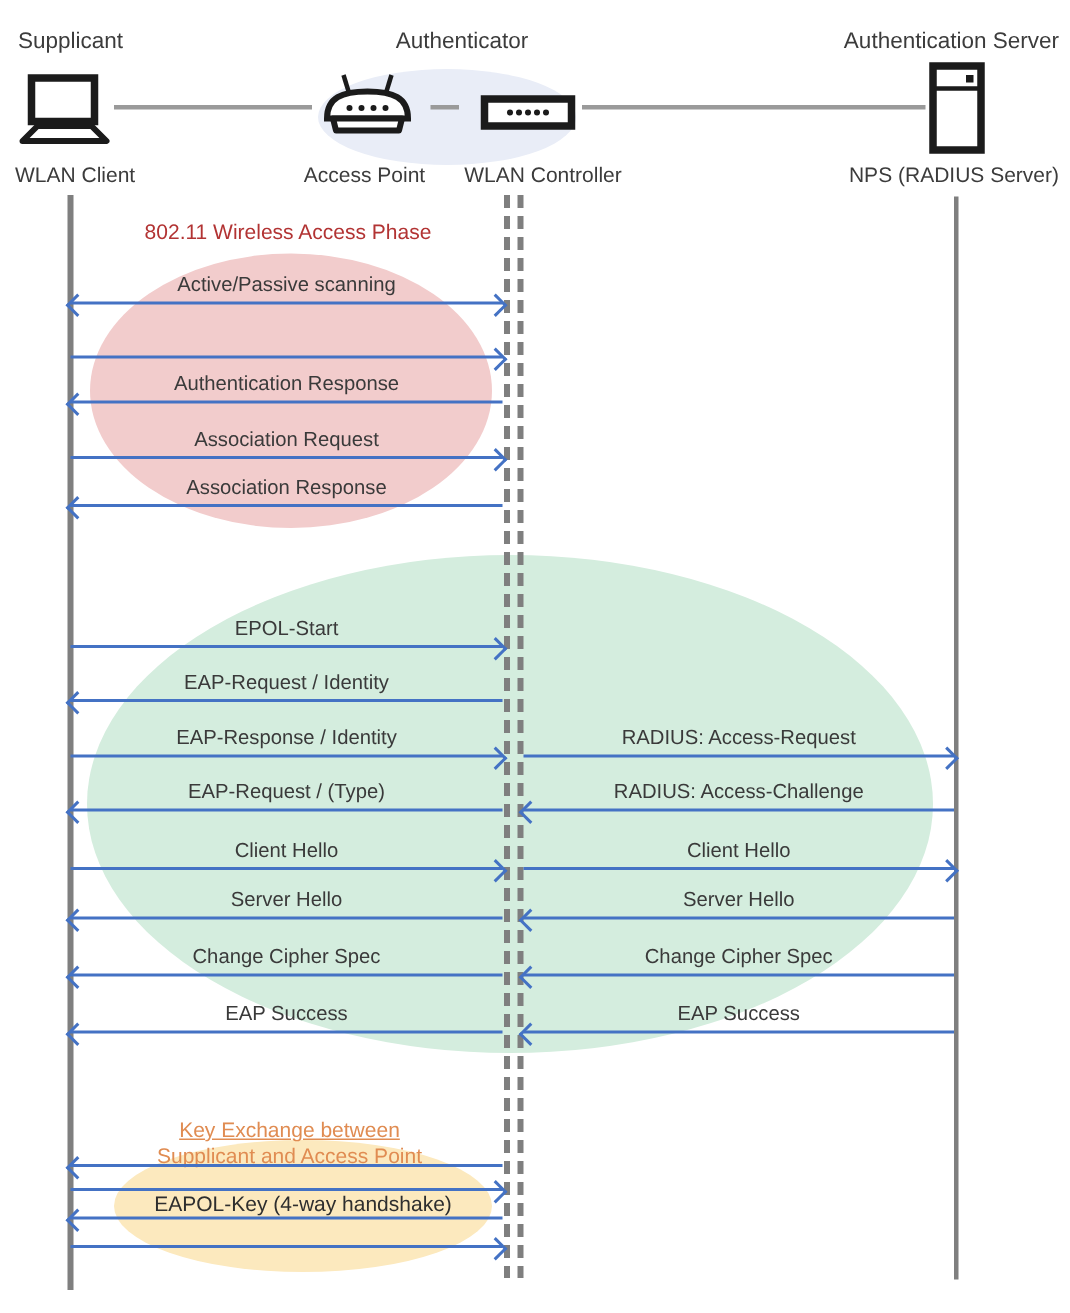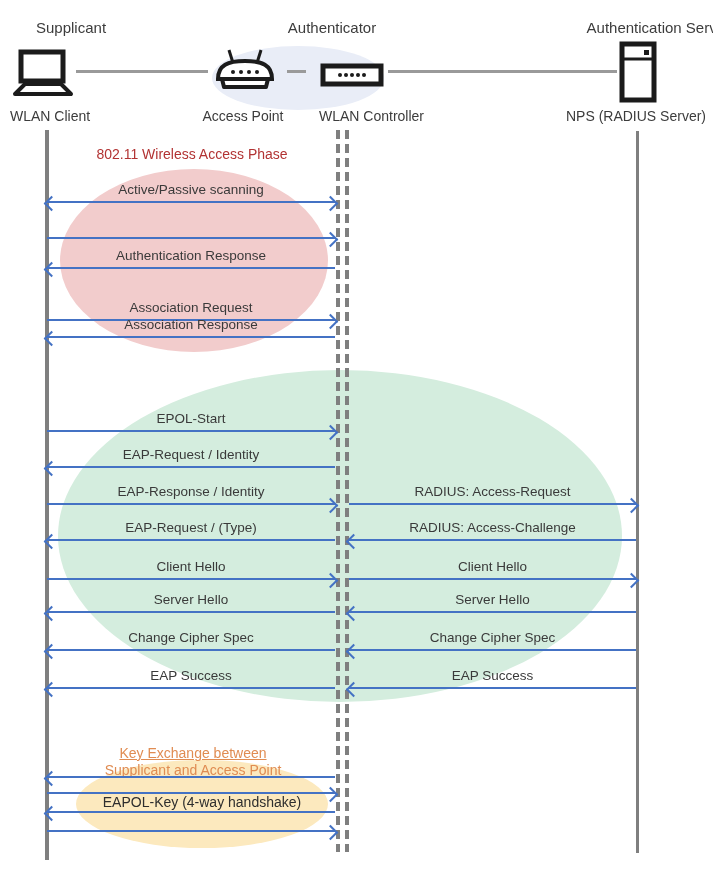--- a/index.html
+++ b/index.html
@@ -14,21 +14,21 @@
   .e-p2    { left:58px;  top:370px; width:564px; height:332px; background:#D4EDDE; }
   .e-p3    { left:76px;  top:760px; width:252px; height:88px;  background:#FCE9BE; }
   
   .lifeline { position:absolute; z-index:1; background:#7f7f7f; }
   .ll-solid-left  { left:45px;  top:130px; width:4px; height:730px; }
   .ll-solid-right { left:636px; top:131px; width:3px; height:722px; }
   .ll-dash { position:absolute; z-index:1; width:4px; top:130px; height:722px;
     background:repeating-linear-gradient(180deg,#7f7f7f 0 9px,transparent 9px 14px); }
   .ll-dash.d1 { left:336px; } .ll-dash.d2 { left:345px; }
   
-  .role { position:absolute; top:19px; font-size:15px; color:#3c3c3c; z-index:2;margin-left:24px; }
+  .role { position:absolute; top:19px; font-size:15px; color:#3c3c3c; z-index:2; }
   .devlbl { position:absolute; top:108px; font-size:14px; color:#3c3c3c; z-index:2; }
   .conn { position:absolute; top:70px; height:3px; background:#9a9a9a; z-index:1; }
   .icon { position:absolute; z-index:2; }
   
   .msg { position:absolute; height:22px; z-index:2; }
   .msg .lbl { position:absolute; left:0; right:0; bottom:6px; text-align:center;
               font-size:13.5px; color:#3a3a3a; white-space:nowrap; }
   .arrow { position:absolute; height:0; border-top:2px solid #4472C4; z-index:2; }
   .msg .arrow { left:0; right:0; bottom:0; }
   .a-left::before  { content:""; position:absolute; left:-1px; top:-5.5px; width:9px; height:9px;
@@ -89,42 +89,42 @@
   </svg>
 
   <svg class="icon" style="left:619px; top:41px;" width="38" height="62" viewBox="0 0 38 62">
     <rect x="3" y="3" width="32" height="56" fill="#fff" stroke="#1b1b1b" stroke-width="5"></rect>
     <line x1="4" y1="18" x2="34" y2="18" stroke="#1b1b1b" stroke-width="3"></line>
     <rect x="25" y="9" width="5" height="5" fill="#1b1b1b"></rect>
   </svg>
 
   <div class="devlbl" style="left:10px;">WLAN Client</div>
   <div class="devlbl" style="left:195px; width:96px; text-align:center;">Access Point</div>
-  <div class="devlbl" style="left:300px; width:124px; text-align:right;">WLAN Controller</div>
+  <div class="devlbl" style="left:300px; width:124px; text-align:center;">WLAN Controller</div>
   <div class="devlbl" style="left:548px; width:158px; text-align:right;">NPS (RADIUS Server)</div>
 
   <div class="lifeline ll-solid-left"></div>
   <div class="ll-dash d1"></div>
   <div class="ll-dash d2"></div>
   <div class="lifeline ll-solid-right"></div>
 
   <div class="ptitle p1">802.11 Wireless Access Phase</div>
 
   <div class="msg" style="left:47px; top:181px; width:288px;">
     <div class="lbl">Active/Passive scanning</div>
     <div class="arrow a-left a-right"></div>
   </div>
   <div class="msg" style="left:47px; top:217px; width:288px;">
     <div class="arrow a-right"></div>
   </div>
   <div class="msg" style="left:47px; top:247px; width:288px;">
     <div class="lbl">Authentication Response</div>
     <div class="arrow a-left"></div>
   </div>
-  <div class="msg" style="left:47px; top:284px; width:288px;margin-top:15px;">
+  <div class="msg" style="left:47px; top:284px; width:288px;">
     <div class="lbl">Association Request</div>
     <div class="arrow a-right"></div>
   </div>
   <div class="msg" style="left:47px; top:316px; width:288px;">
     <div class="lbl">Association Response</div>
     <div class="arrow a-left"></div>
   </div>
 
 
   <div class="msg" style="left:47px; top:410px; width:288px;">

